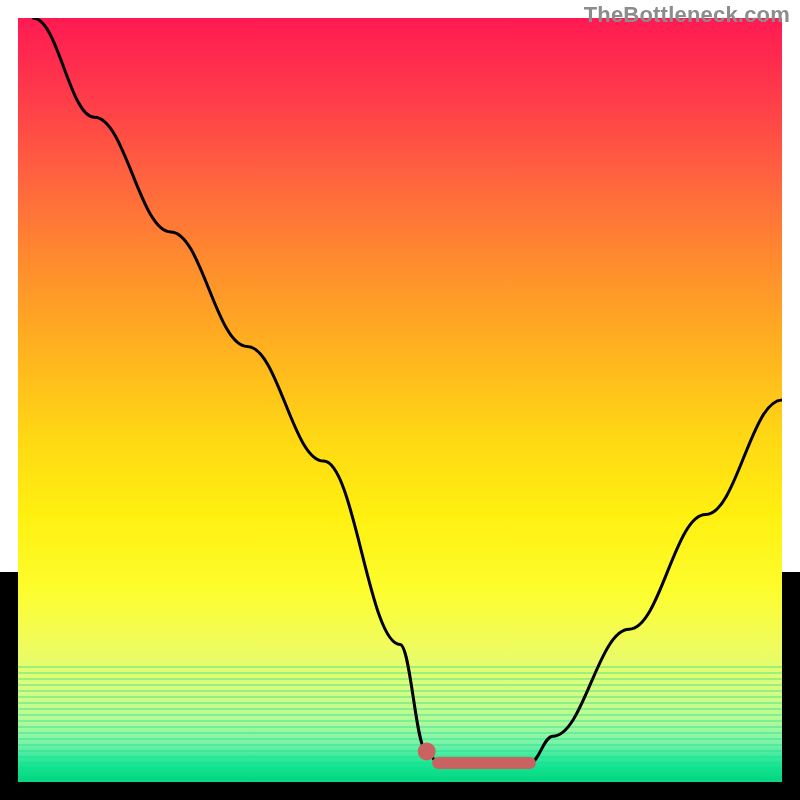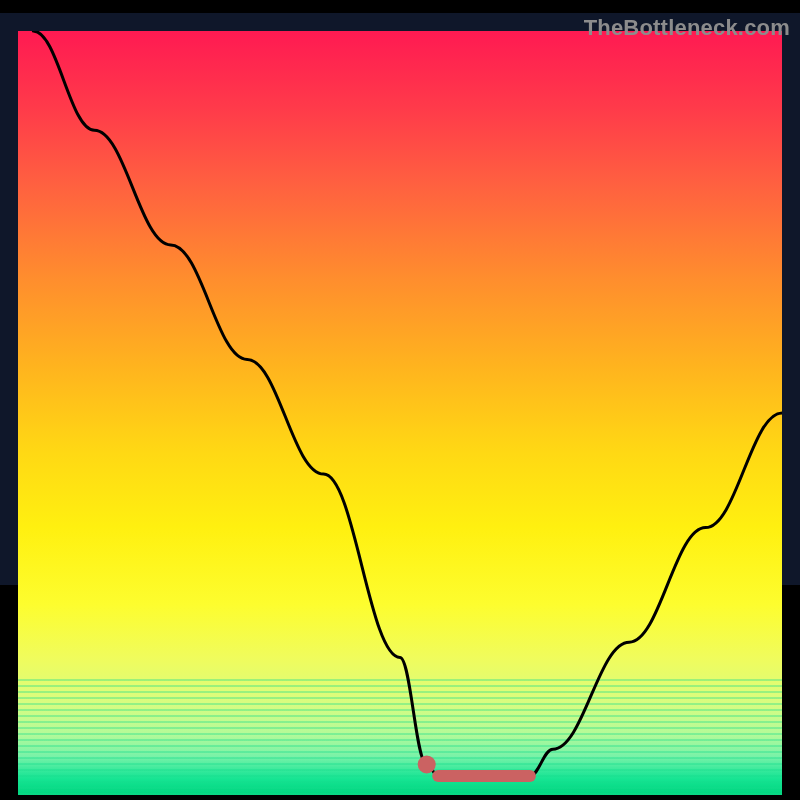--- a/index.html
+++ b/index.html
@@ -7,22 +7,21 @@
     padding: 0;
     width: 800px;
     height: 800px;
     background: #000;
     overflow: hidden;
   }
   .frame {
     position: relative;
     width: 800px;
     height: 572px;
-    background: #0f172a;
-    margin-top: 13px;
+    background: #ffffff;
   }
   .plot {
     position: absolute;
     left: 18px;
     top: 18px;
     width: 764px;
     height: 764px;
     background: linear-gradient(to bottom,
       #ff1a52 0%,
       #ff3a4a 10%,

